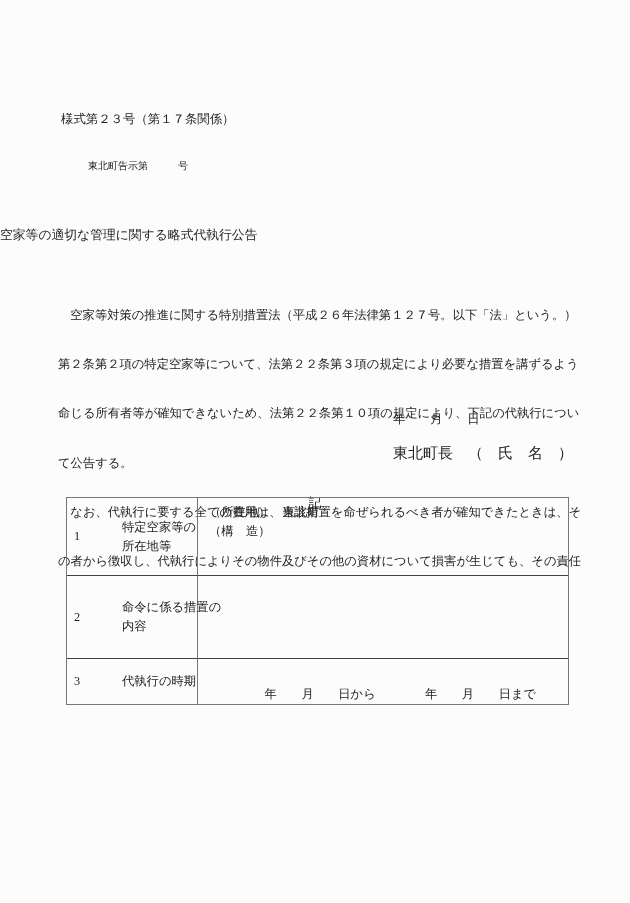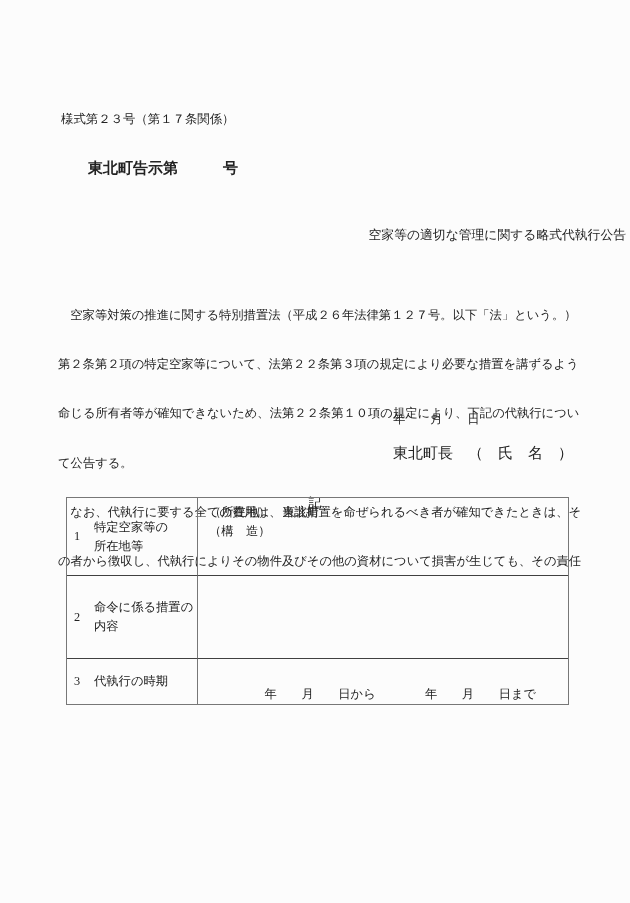--- a/index.html
+++ b/index.html
@@ -6,22 +6,22 @@
   body{
     width:630px;height:903px;
     background:#fcfcfc;
     color:#222;
     font-family:"Liberation Serif","DejaVu Serif",serif;
     position:relative;
     overflow:hidden;
   }
   .abs{position:absolute;white-space:pre;margin-top:48px;}
   .form-no{top:63px;left:61px;font-size:12.4px;}
-  .notice-no{top:111px;left:88px;font-size:15px;font-weight:bold;}
-  .doc-title{top:179px;left:0;width:626px;text-align:right;font-size:12.8px;white-space:pre;}
+  .notice-no{top:111px;left:88px;font-size:10px;}
+  .doc-title{top:179px;left:0;width:626px;text-align:left;font-size:12.8px;white-space:pre;}
   .body-block{top:228px;left:58px;width:517px;font-size:12.3px;}
   .body-block .line{height:19.2px;line-height:19.2px;white-space:pre;}
   .date-line{top:363px;left:393px;font-size:12.4px;}
   .signer-line{top:396px;left:393px;font-size:15px;}
   .record-marker{top:446px;left:0;width:630px;text-align:center;font-size:13px;}
 
   .doc-table{
     position:absolute;top:497px;left:66px;
     width:503px;height:208px;
     border:1px solid #777;
@@ -32,21 +32,21 @@
     font-size:12.3px;
   }
   .cell{box-sizing:border-box;}
   .cell.label{
     border-right:1px solid #777;
     display:flex;align-items:center;
     padding-left:7px;
   }
   .cell.rb{border-bottom:1px solid #404040;}
   .row-num{width:20px;flex:0 0 20px;}
-  .label-lines div{line-height:19px;white-space:pre;}
+  .label-lines div{line-height:19px;white-space:pre;margin-left:28px;}
   .cell.content{padding-left:11px;}
   .cell.content .cline{line-height:19px;white-space:pre;}
   .cell.content.pad-top{padding-top:5px;}
   .cell.content.vcenter{display:flex;align-items:flex-end;padding-left:5px;}
 </style>
 </head>
 <body>
 
 <div class="abs form-no">様式第２３号（第１７条関係）</div>
 

